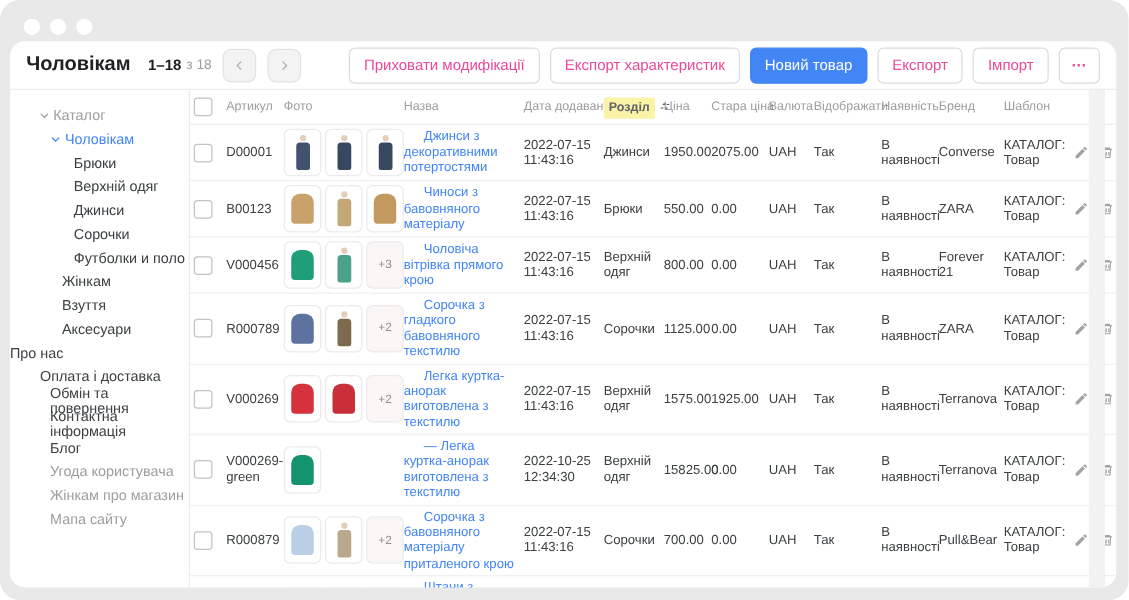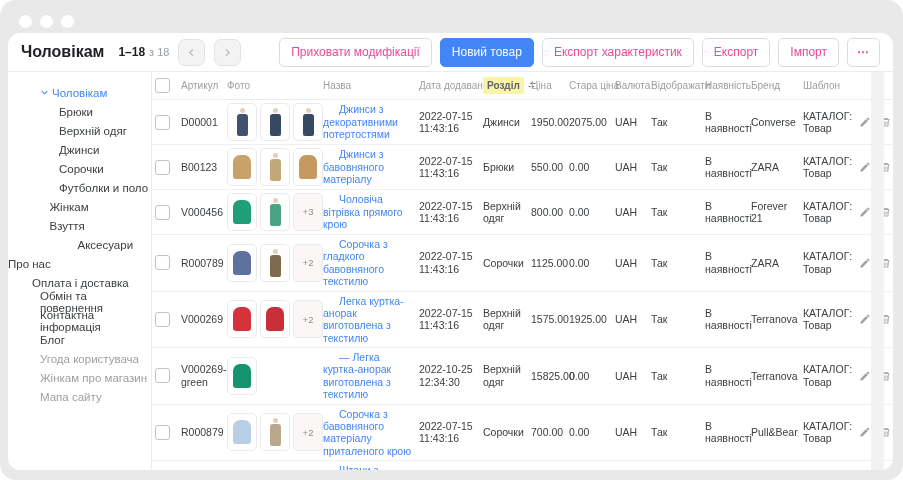--- a/index.html
+++ b/index.html
@@ -70,29 +70,37 @@
             </svg>
         </div>
         <div class="pgbtn">
           <svg width="9" height="9" viewBox="0 0 16 16">
               <path d="M6 3l5 5-5 5" stroke="currentColor" stroke-width="2" fill="none" stroke-linecap="round"></path>
             </svg>
         </div>
       </div>
       <div class="tb-actions" id="tb-actions">
           <button class="btn">Приховати модифікації</button>
+          <button class="btn">Експорт характеристик</button>
           <button class="btn primary">Новий товар</button>
-          <button class="btn">Експорт характеристик</button>
           <button class="btn">Експорт</button>
           <button class="btn">Імпорт</button>
           <button class="btn icon-only">⋯</button>
         </div>
     </div>
     <div class="content">
       <div class="sidebar" id="sidebar">
+          <div class="tree-item t-muted" style="padding-left: 22.5px;">
+            <span class="caret">
+              <svg width="9" height="9" viewBox="0 0 16 16">
+                <path d="M3.5 6l4.5 4.5L12.5 6" stroke="currentColor" stroke-width="1.8" fill="none" stroke-linecap="round"></path>
+              </svg>
+            </span>
+            <span>Каталог</span>
+          </div>
           <div class="tree-item t-active" style="padding-left: 32px;">
             <span class="caret">
               <svg width="9" height="9" viewBox="0 0 16 16">
                 <path d="M3.5 6l4.5 4.5L12.5 6" stroke="currentColor" stroke-width="1.8" fill="none" stroke-linecap="round"></path>
               </svg>
             </span>
             <span>Чоловікам</span>
           </div>
           <div class="tree-item" style="padding-left: 51px;">
             <span>Брюки</span>
@@ -108,21 +116,21 @@
           </div>
           <div class="tree-item" style="padding-left: 51px;">
             <span>Футболки и поло</span>
           </div>
           <div class="tree-item" style="padding-left: 41.5px;">
             <span>Жінкам</span>
           </div>
           <div class="tree-item" style="padding-left: 41.5px;">
             <span>Взуття</span>
           </div>
-          <div class="tree-item" style="padding-left: 41.5px; margin-left: 28px;">
+          <div class="tree-item" style="padding-left: 41.5px;">
             <span>Аксесуари</span>
           </div>
           <div class="tree-item" style="">
             <span>Про нас</span>
           </div>
           <div class="tree-item" style="padding-left: 24px;">
             <span>Оплата і доставка</span>
           </div>
           <div class="tree-item" style="padding-left: 32px;">
             <span>Обмін та повернення</span>
@@ -256,21 +264,21 @@
                       <div class="fig">
                         <div class="head"></div>
                         <div class="bod" style="background: rgb(194, 168, 119);"></div>
                       </div>
                     </div>
                     <div class="thumb">
                       <div class="garment" style="background: rgb(195, 153, 95);"></div>
                     </div>
                   </div>
                 </td>
-                <td><a class="namelink">Джинси з бавовняного матеріалу</a></td>
+                <td><a class="namelink">Чиноси з бавовняного матеріалу</a></td>
                 <td>2022-07-15 11:43:16</td>
                 <td>Брюки</td>
                 <td class="nw">550.00</td>
                 <td class="nw">0.00</td>
                 <td>UAH</td>
                 <td>Так</td>
                 <td>В наявності</td>
                 <td>ZARA</td>
                 <td>КАТАЛОГ: Товар</td>
                 <td>

